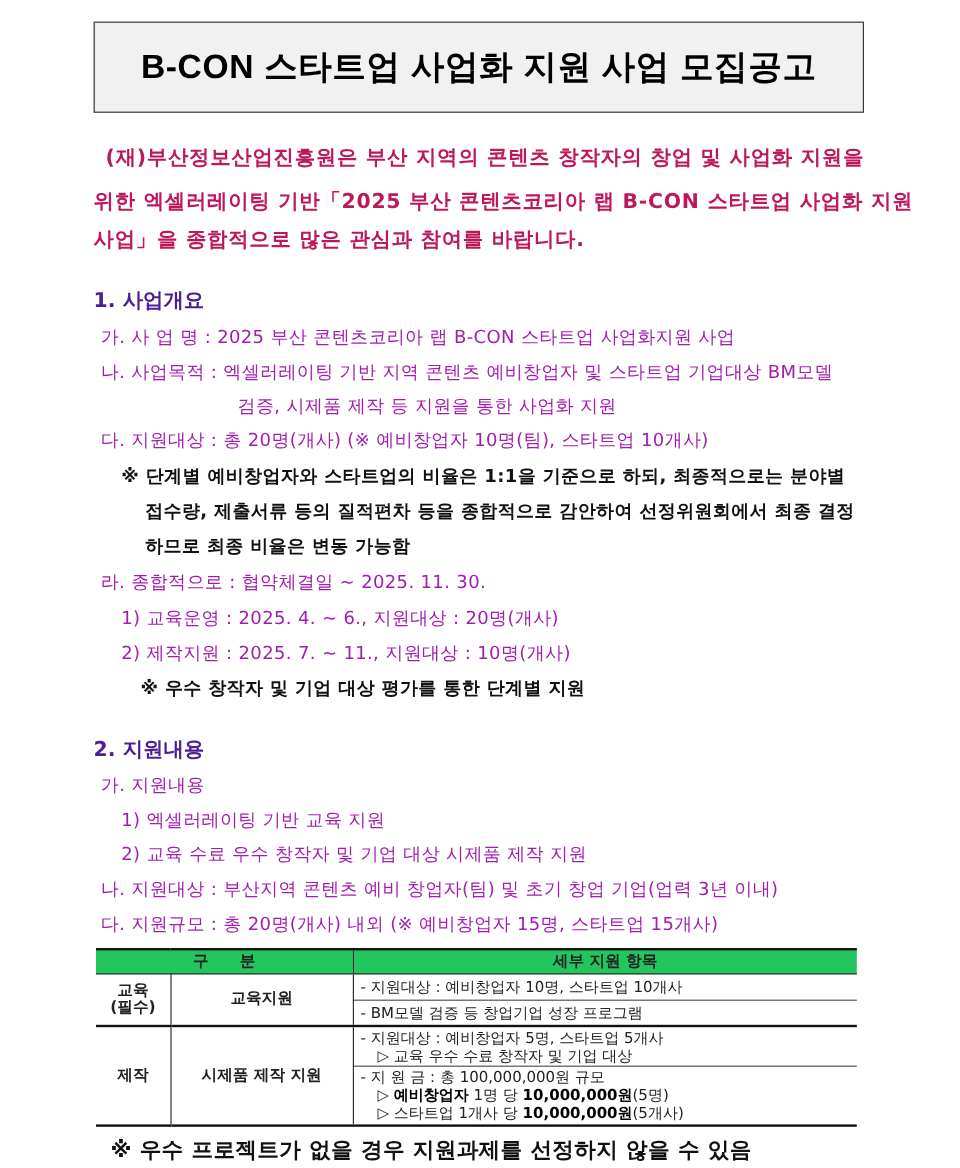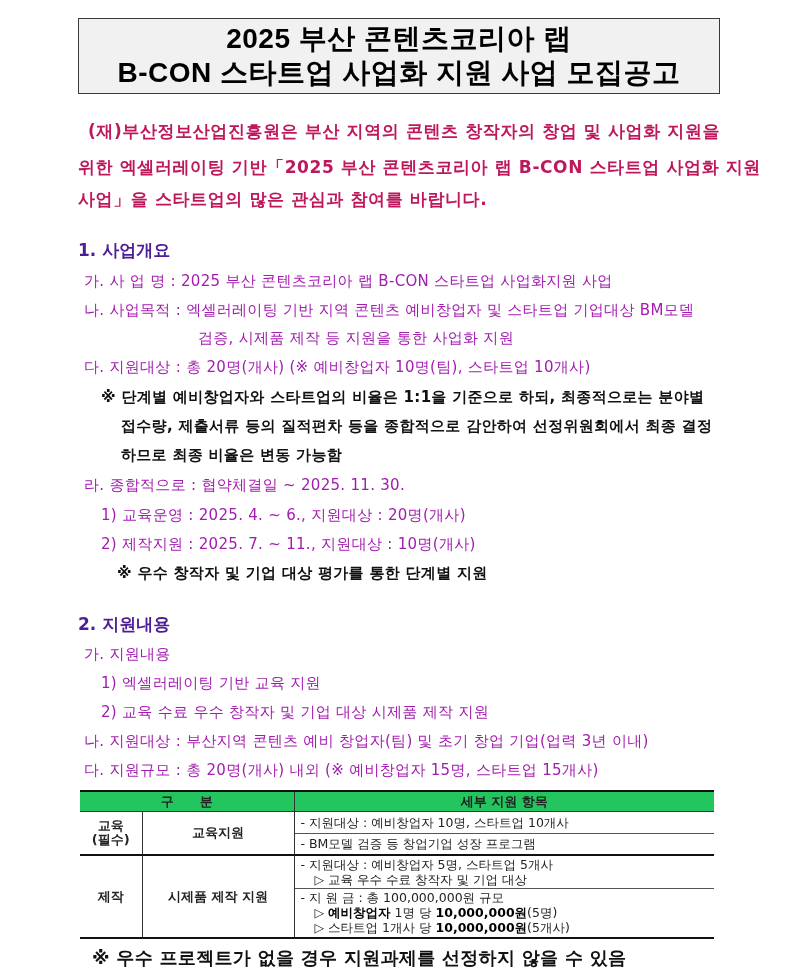--- a/index.html
+++ b/index.html
@@ -43,28 +43,27 @@
   .thin-top { border-top: 1px solid #555; }
   .thick-top { border-top: 2px solid #111; }
   .thick-bottom { border-bottom: 2px solid #111; }
   .sub { padding-left: 14px; display:block; }
   .b { font-weight: bold; color:#000; }
 </style>
 </head>
 <body>
 
 <div class="title-box">
-  <div class="title-line">2025 부산 콘텐츠코리아 랩</div>
   <div class="title-line">B-CON 스타트업 사업화 지원 사업 모집공고</div>
 </div>
 
 <div>
   <div class="abs intro" style="left:88px; top:120px;">(재)부산정보산업진흥원은 부산 지역의 콘텐츠 창작자의 창업 및 사업화 지원을</div>
   <div class="abs intro" style="left:78px; top:156px;">위한 엑셀러레이팅 기반「2025 부산 콘텐츠코리아 랩 B-CON 스타트업 사업화 지원</div>
-  <div class="abs intro" style="left:78px; top:188px;">사업」을 스타트업의 많은 관심과 참여를 바랍니다.</div>
+  <div class="abs intro" style="left:78px; top:188px;">사업」을 종합적으로 많은 관심과 참여를 바랍니다.</div>
 </div>
 
 <div>
   <div class="abs h1" style="left:78px; top:239px;">1. 사업개요</div>
 
   <div class="abs line" style="left:84px; top:272px;">
     <span>가. 사 업 명 :</span>
     <span>2025 부산 콘텐츠코리아 랩 B-CON 스타트업 사업화지원 사업</span>
   </div>
 

